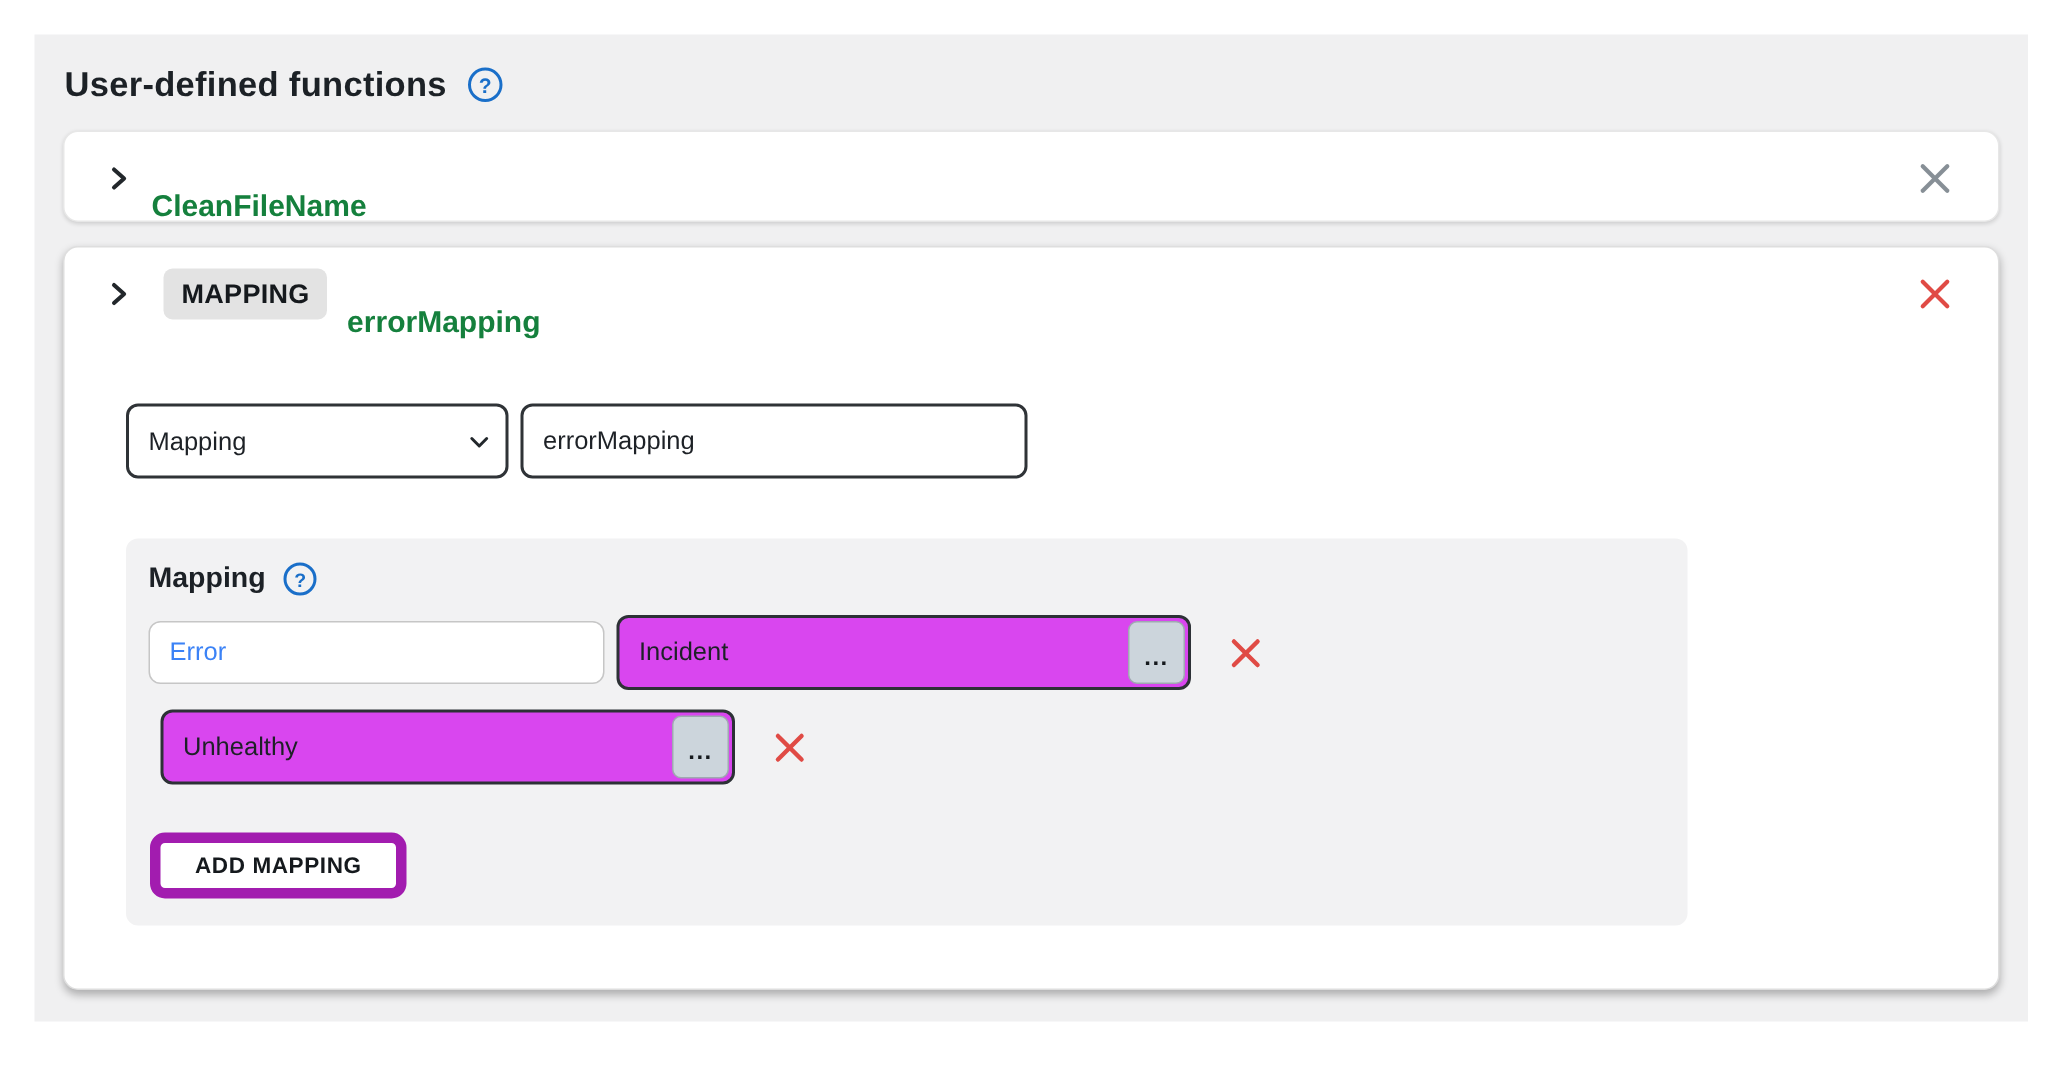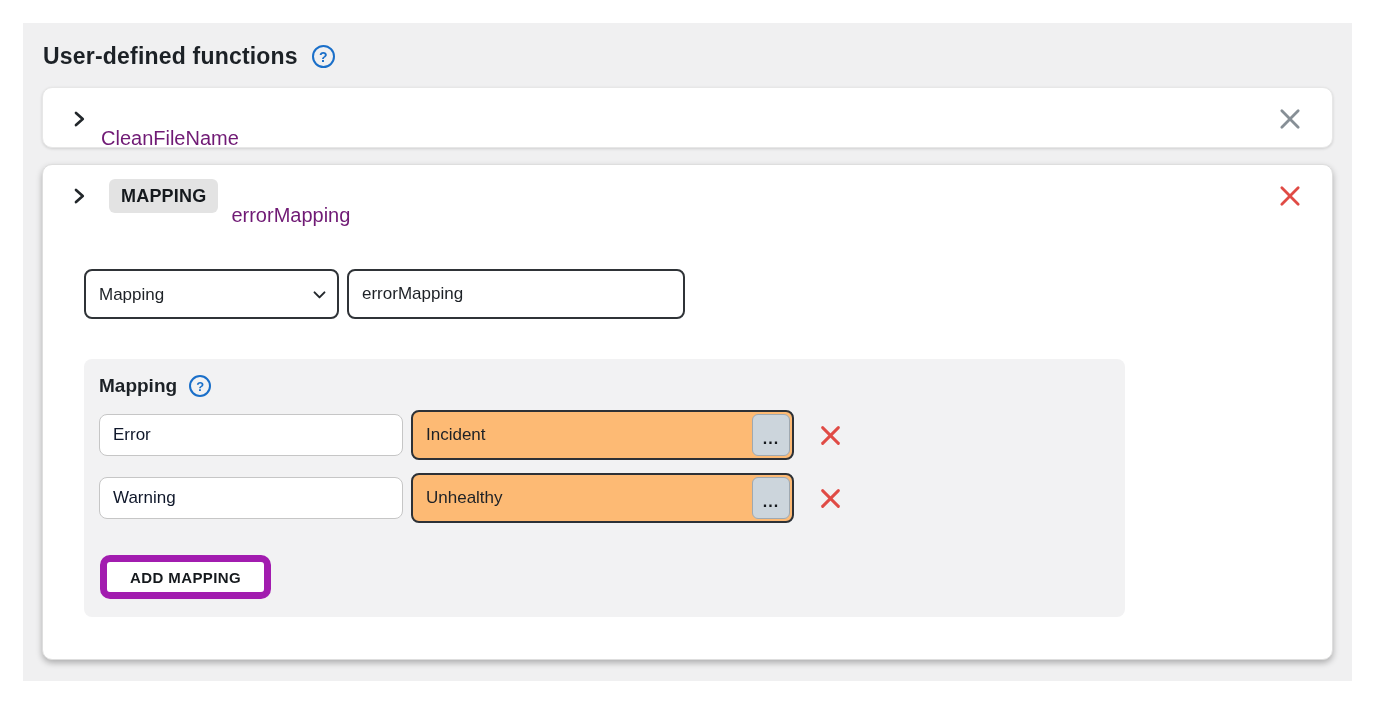--- a/index.html
+++ b/index.html
@@ -20,21 +20,21 @@
   .card-collapsed { margin-top: 17px; height: 61px;
     box-shadow: 0 1px 3px rgba(0,0,0,0.14); }
   .card-expanded { margin-top: 16px; border: 1px solid #dedede;
     box-shadow: 0 3px 6px rgba(0,0,0,0.28); }
 
   .card-header { display: flex; align-items: center; height: 61px; padding: 0 27px; cursor: pointer; }
   .chev-icon { display: inline-flex; width: 18px; color: #22272b; }
   .type-badge { margin-left: 21px; background: #e3e3e3; border-radius: 6px;
     font-size: 18px; font-weight: 700; color: #15191d; padding: 0 12px;
     height: 34px; line-height: 34px; letter-spacing: 0.2px; }
-  .fn-name { margin-left: 13px; font-size: 20px; font-weight: 400; color: #701a75; margin-top: 40px; }
+  .fn-name { margin-left: 13px; font-size: 20px; font-weight: 700; color: #15803d; margin-top: 40px; }
   .close-btn { margin-left: auto; background: none; border: none; cursor: pointer;
     display: inline-flex; align-items: center; justify-content: center; width: 30px; height: 30px; }
   .close-gray { color: #878f96; }
   .close-red { color: #e04b45; }
 
   .card-body { padding: 43px 41px 42px 41px; }
   .fn-def-row { display: flex; align-items: center; gap: 8px; }
   .select-wrap { position: relative; width: 255px; height: 50px; }
   .type-select { width: 100%; height: 100%; appearance: none; -webkit-appearance: none;
     border: 2px solid #2f3337; border-radius: 8px; background: #ffffff;
@@ -46,24 +46,24 @@
 
   .mapping-panel { margin-top: 40px; width: 1041px; background: #f2f2f3;
     border-radius: 8px; padding: 16px 15px 18px 15px; }
   .mapping-heading { display: flex; align-items: center; }
   .mapping-title { font-size: 19px; font-weight: 700; color: #1c2126; }
   .mapping-heading .help-icon { width: 22px; height: 22px; margin-left: 12px; font-size: 13px; }
 
   .mapping-row { display: flex; align-items: center; margin-top: 13px; }
   .key-input { width: 304px; height: 42px; border: 1.5px solid #c6c6c6; border-radius: 8px;
     background: #ffffff; font-family: "Liberation Sans", sans-serif; font-size: 17px;
-    color: #0f172a; padding: 0 13px; }
+    color: #3b82f6; padding: 0 13px; }
   .value-wrap { position: relative; width: 383px; height: 50px; margin-left: 8px; }
   .value-input { width: 100%; height: 100%; border: 2px solid #2d3136; border-radius: 8px;
-    background: #fdba74; font-family: "Liberation Sans", sans-serif; font-size: 17px;
+    background: #d946ef; font-family: "Liberation Sans", sans-serif; font-size: 17px;
     color: #1d2126; padding: 0 52px 0 13px; }
   .ellipsis-btn { position: absolute; right: 4px; top: 4px; width: 38px; height: 42px;
     background: #ccd5dc; border: 1px solid #9fa9b1; border-radius: 6px; cursor: pointer;
     font-family: "Liberation Sans", sans-serif; font-size: 16px; font-weight: 700;
     color: #15191d; letter-spacing: 1px; display: flex; align-items: flex-end;
     justify-content: center; padding-bottom: 13px; line-height: 0.4; }
   .row-remove-btn { margin-left: 22px; background: none; border: none; cursor: pointer;
     color: #e04b45; display: inline-flex; align-items: center; justify-content: center;
     width: 28px; height: 28px; }
 
@@ -152,21 +152,20 @@
               <span style="display:inline-flex;">
                 <svg width="27" height="27" viewBox="0 0 24 24" fill="none" stroke="currentColor" stroke-width="2.6" stroke-linecap="round">
                     <line x1="5" y1="5" x2="19" y2="19"></line>
                     <line x1="19" y1="5" x2="5" y2="19"></line>
                   </svg>
               </span>
             </button>
           </div>
 
           <div class="mapping-row">
-            <input class="key-input" type="text" value="Warning" style="">
             <span class="value-wrap">
               <input class="value-input" type="text" value="Unhealthy" style="">
               <button class="ellipsis-btn">...</button>
             </span>
             <button class="row-remove-btn">
               <span style="display:inline-flex;">
                 <svg width="27" height="27" viewBox="0 0 24 24" fill="none" stroke="currentColor" stroke-width="2.6" stroke-linecap="round">
                     <line x1="5" y1="5" x2="19" y2="19"></line>
                     <line x1="19" y1="5" x2="5" y2="19"></line>
                   </svg>

